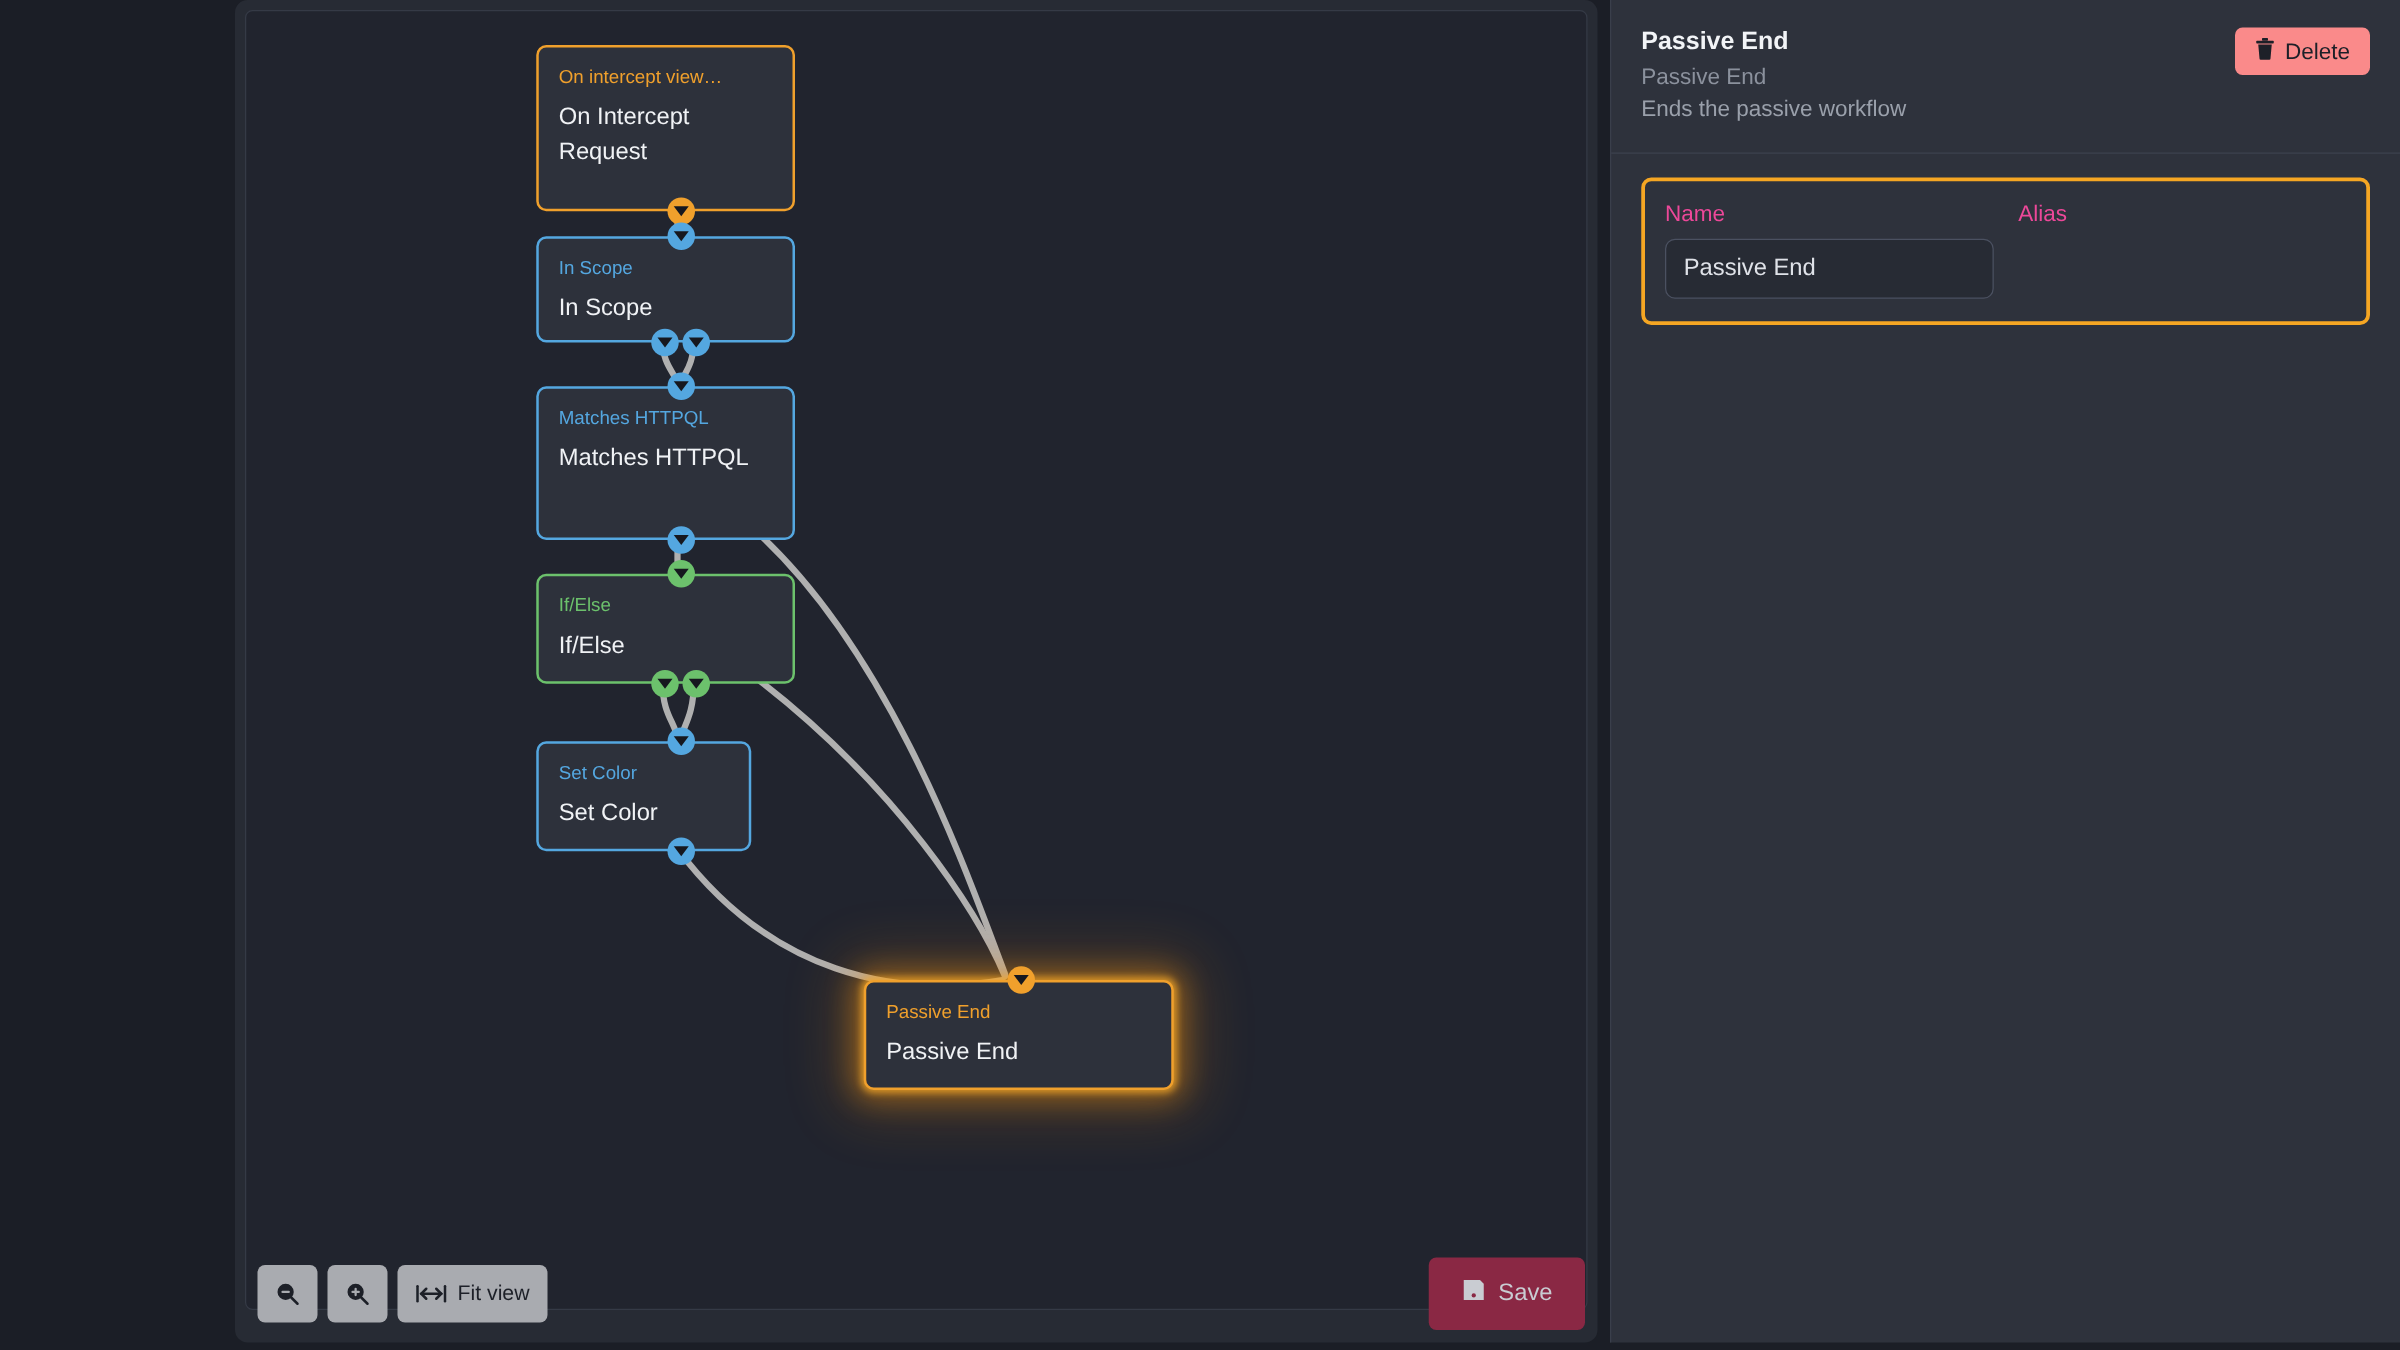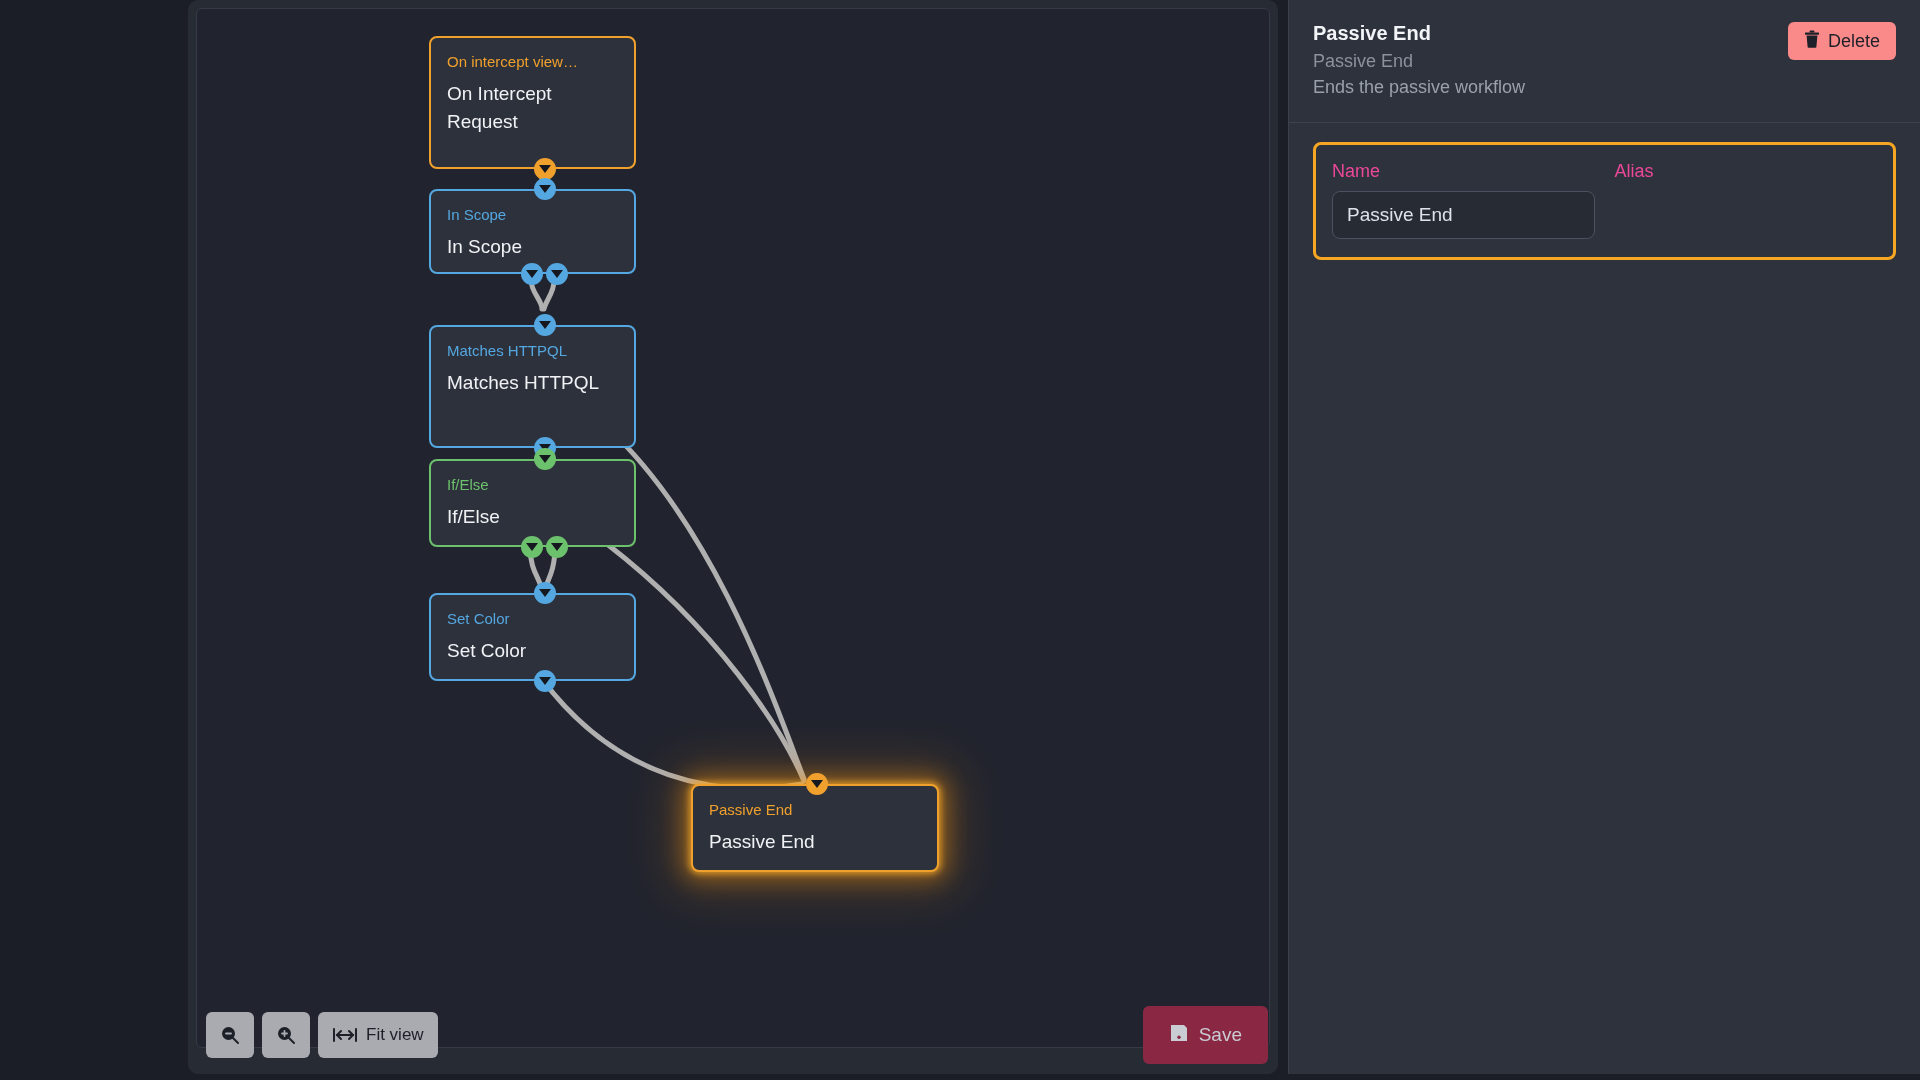--- a/index.html
+++ b/index.html
@@ -175,36 +175,36 @@
         </div>
 
         <div class="node blue" style="left:232px; top:180px; width:207px; height:85px;">
           <div class="node-label">In Scope</div>
           <div class="node-title">In Scope</div>
           <div class="handle blue" style="left:103px; top:-13px;"></div>
           <div class="handle blue" style="left:90px; bottom:-13px;"></div>
           <div class="handle blue" style="left:115px; bottom:-13px;"></div>
         </div>
 
-        <div class="node blue" style="left:232px; top:300px; width:207px; height:123px;margin-top:16px;">
+        <div class="node blue" style="left:232px; top:300px; width:207px; height:123px;">
           <div class="node-label">Matches HTTPQL</div>
           <div class="node-title">Matches HTTPQL</div>
           <div class="handle blue" style="left:103px; top:-13px;"></div>
           <div class="handle blue" style="left:103px; bottom:-13px;"></div>
         </div>
 
         <div class="node green" style="left:232px; top:450px; width:207px; height:88px;">
           <div class="node-label">If/Else</div>
           <div class="node-title">If/Else</div>
           <div class="handle green" style="left:103px; top:-13px;"></div>
           <div class="handle green" style="left:90px; bottom:-13px;"></div>
           <div class="handle green" style="left:115px; bottom:-13px;"></div>
         </div>
 
-        <div class="node blue" style="left:232px; top:584px; width:207px; height:88px;">
+        <div class="node blue" style="left:232px; top:584px; width:172px; height:88px;">
           <div class="node-label">Set Color</div>
           <div class="node-title">Set Color</div>
           <div class="handle blue" style="left:103px; top:-13px;"></div>
           <div class="handle blue" style="left:103px; bottom:-13px;"></div>
         </div>
 
         <div class="node orange selected" style="left:494px; top:775px; width:248px; height:88px;">
           <div class="node-label">Passive End</div>
           <div class="node-title">Passive End</div>
           <div class="handle orange" style="left:113px; top:-13px;"></div>

